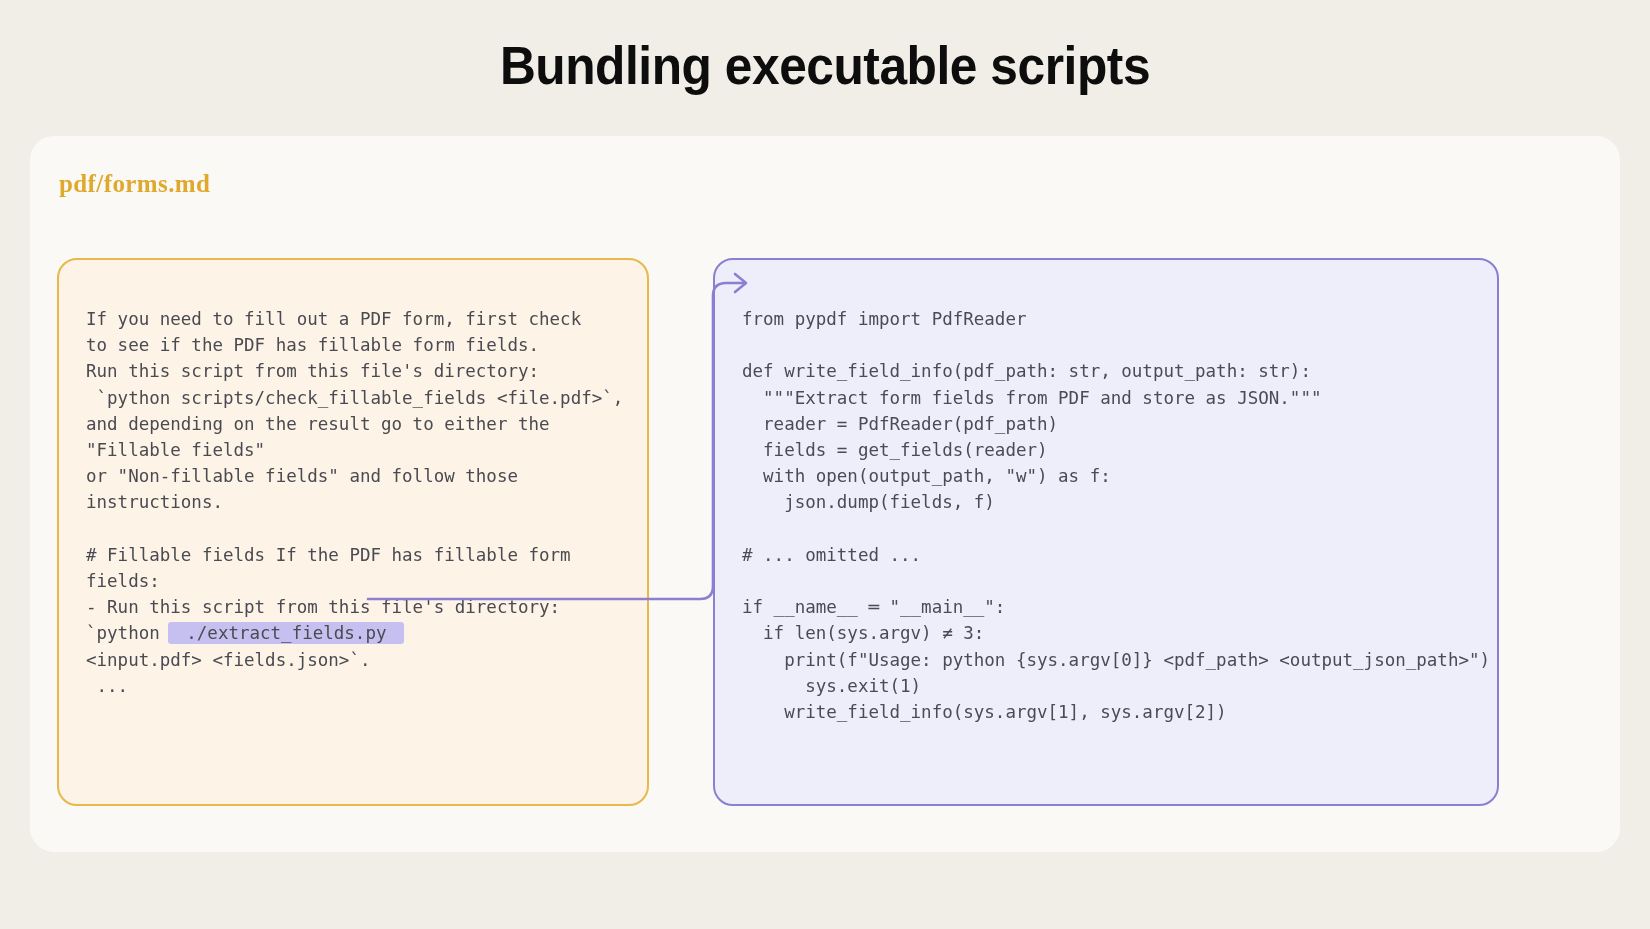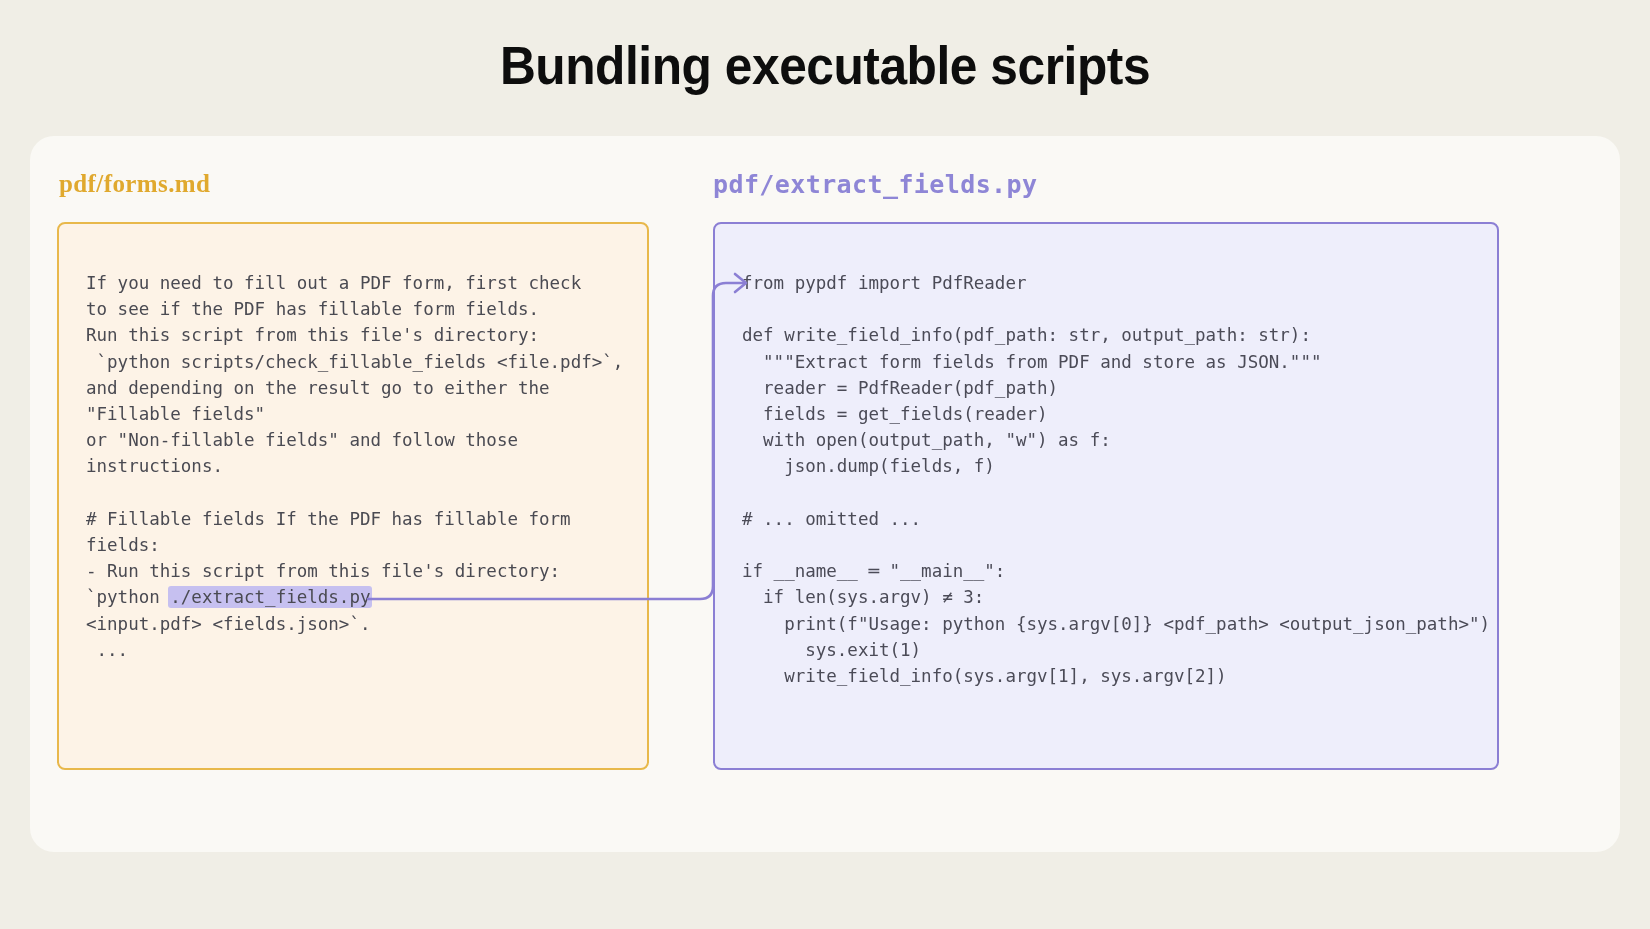--- a/index.html
+++ b/index.html
@@ -65,21 +65,22 @@
   .label-right {
     left: 713px;
     top: 170px;
     color: #8e86d6;
   }
 
   
   .panel {
     position: absolute;
     box-sizing: border-box;
-    border-radius: 8px;
+    border-radius: 20px;
+    margin-top: 36px;
   }
   .panel-md {
     left: 57px;
     top: 222px;
     width: 592px;
     height: 548px;
     background: #fdf3e7;
     border: 2px solid #e8b84b;
   }
   .panel-py {
@@ -105,21 +106,21 @@
   }
   .code-py {
     left: 27px;
     top: 46px;
     color: #4b4b57;
   }
 
   .hl {
     background: #c6c0f0;
     border-radius: 3px;
-    padding: 1px 2px;
+    padding: 1px 18px;
     margin: 0 -2px;
   }
 
   
   .connector {
     position: absolute;
     left: 0;
     top: 0;
     width: 1650px;
     height: 929px;
@@ -130,21 +131,20 @@
 <body>
 
 <div class="page">
 
   <div class="title">Bundling executable scripts</div>
 
   <div class="card"></div>
 
   <div class="panel-label label-left">pdf/forms.md</div>
 
-  <div class="panel-label label-right">pdf/extract_fields.py</div>
 
   <div class="panel panel-md">
     <div class="code code-md"><span>If you need to fill out a PDF form, first check
 to see if the PDF has fillable form fields.
 Run this script from this file's directory:
  `python scripts/check_fillable_fields &lt;file.pdf&gt;`,
 and depending on the result go to either the
 "Fillable fields"
 or "Non-fillable fields" and follow those
 instructions.

